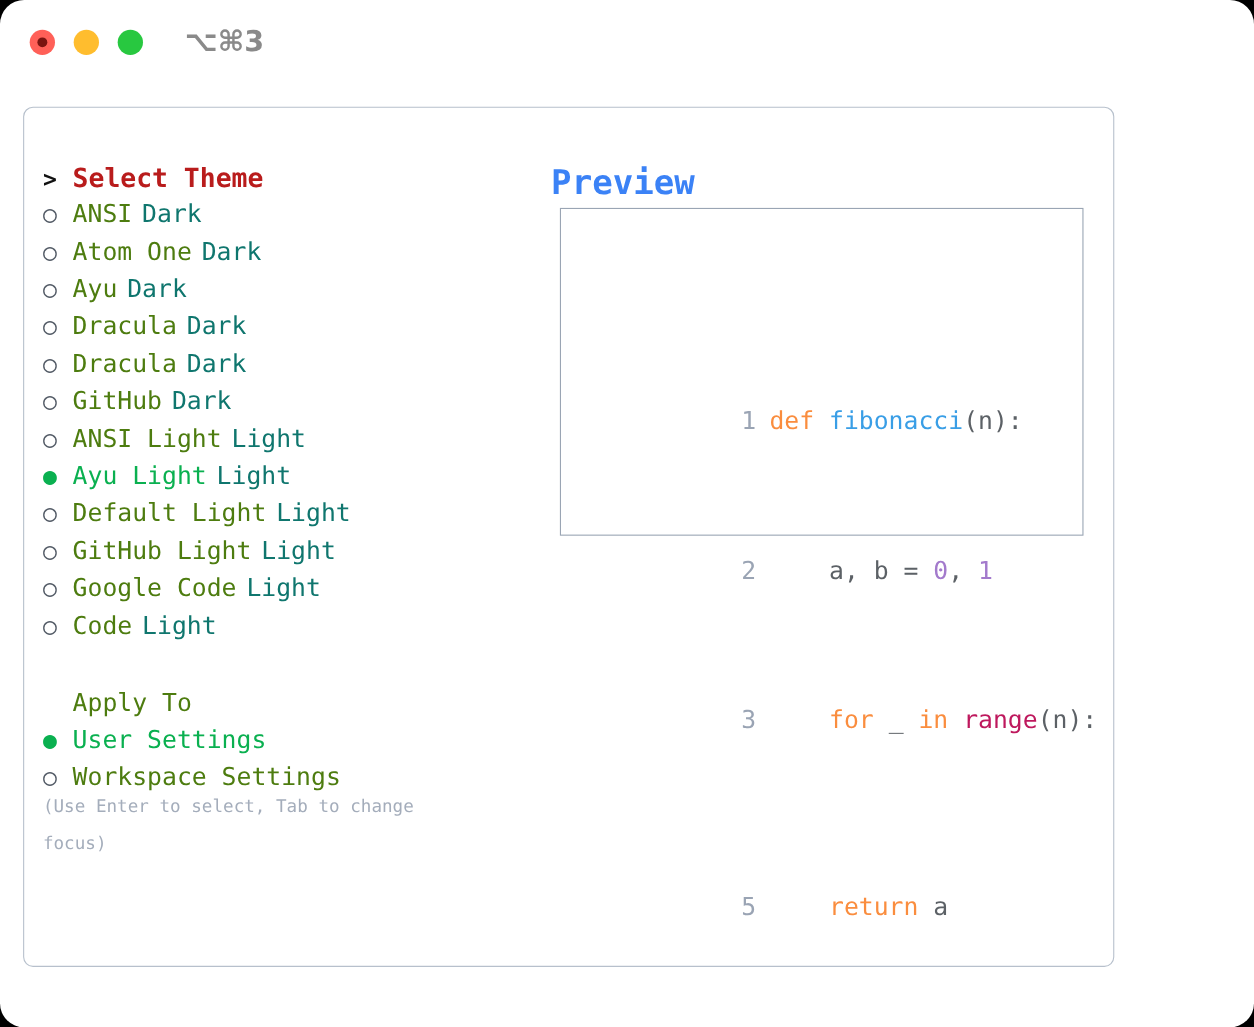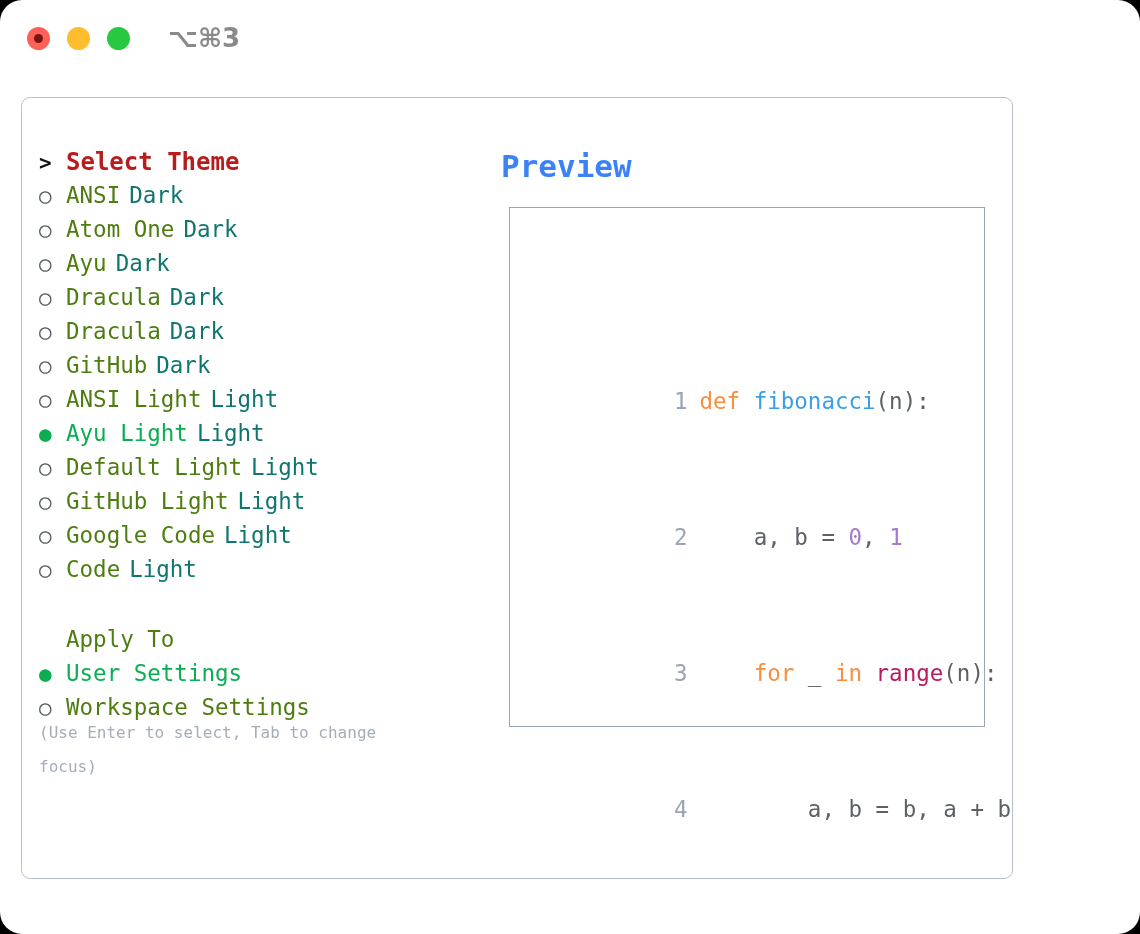--- a/index.html
+++ b/index.html
@@ -133,23 +133,23 @@
     left: 479px;
     top: 50px;
     font-size: 31px;
     font-weight: bold;
     color: #3b82f6;
     white-space: pre;
   }
   #preview-panel {
     position: absolute;
     left: 487px;
-    top: 109px;
+    top: 91px;
     width: 476px;
-    height: 520px;
+    height: 298px;
     border: 1.6px solid #9aa5b4;
     box-sizing: border-box;
     background: #ffffff;
     text-decoration: underline;
   }
   #code {
     position: absolute;
     left: 13px;
     top: 40px;
     font-size: 22.5px;
@@ -297,23 +297,20 @@
         </span>
 
         <span class="cline">
           <span class="lnum">2</span><span class="plain">    a, b = </span><span class="num">0</span><span class="plain">, </span><span class="num">1</span>
         </span>
 
         <span class="cline">
           <span class="lnum">3</span><span class="plain">    </span><span class="kw">for</span><span class="plain"> _ </span><span class="kw">in</span><span class="plain"> </span><span class="bi">range</span><span class="punc">(n):</span>
         </span>
 
-        <span class="cline">
-          <span class="lnum">4</span><span class="plain">        a, b = b, a + b</span>
-        </span>
 
         <span class="cline">
           <span class="lnum">5</span><span class="plain">    </span><span class="kw">return</span><span class="plain"> a</span>
         </span>
 
         
         
 
         
 

